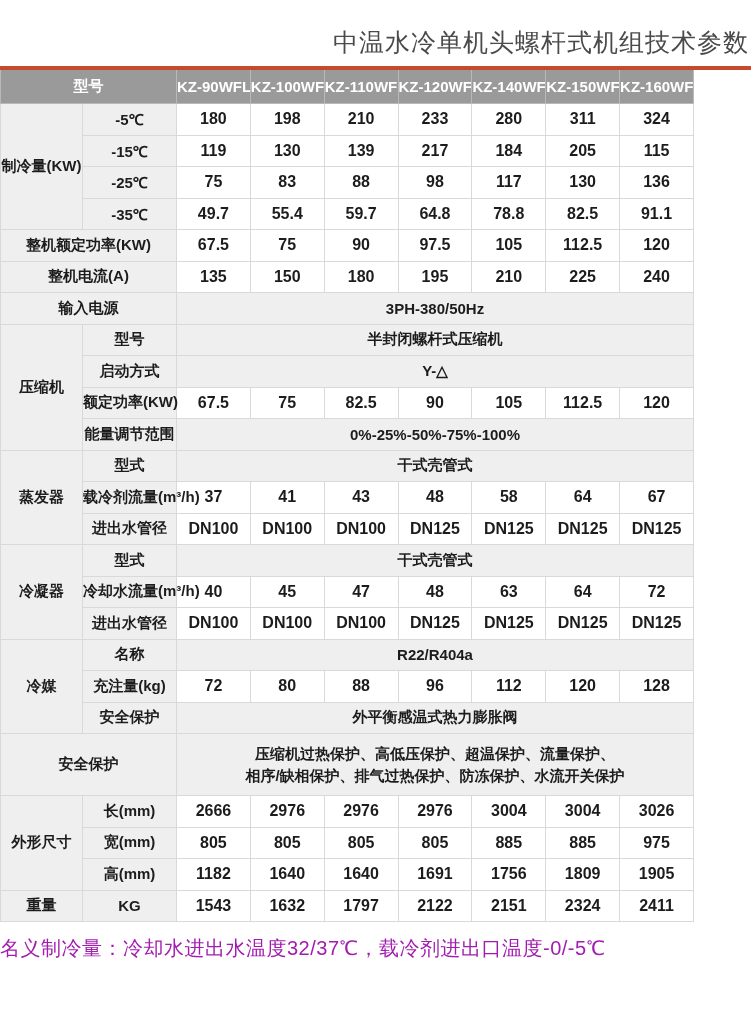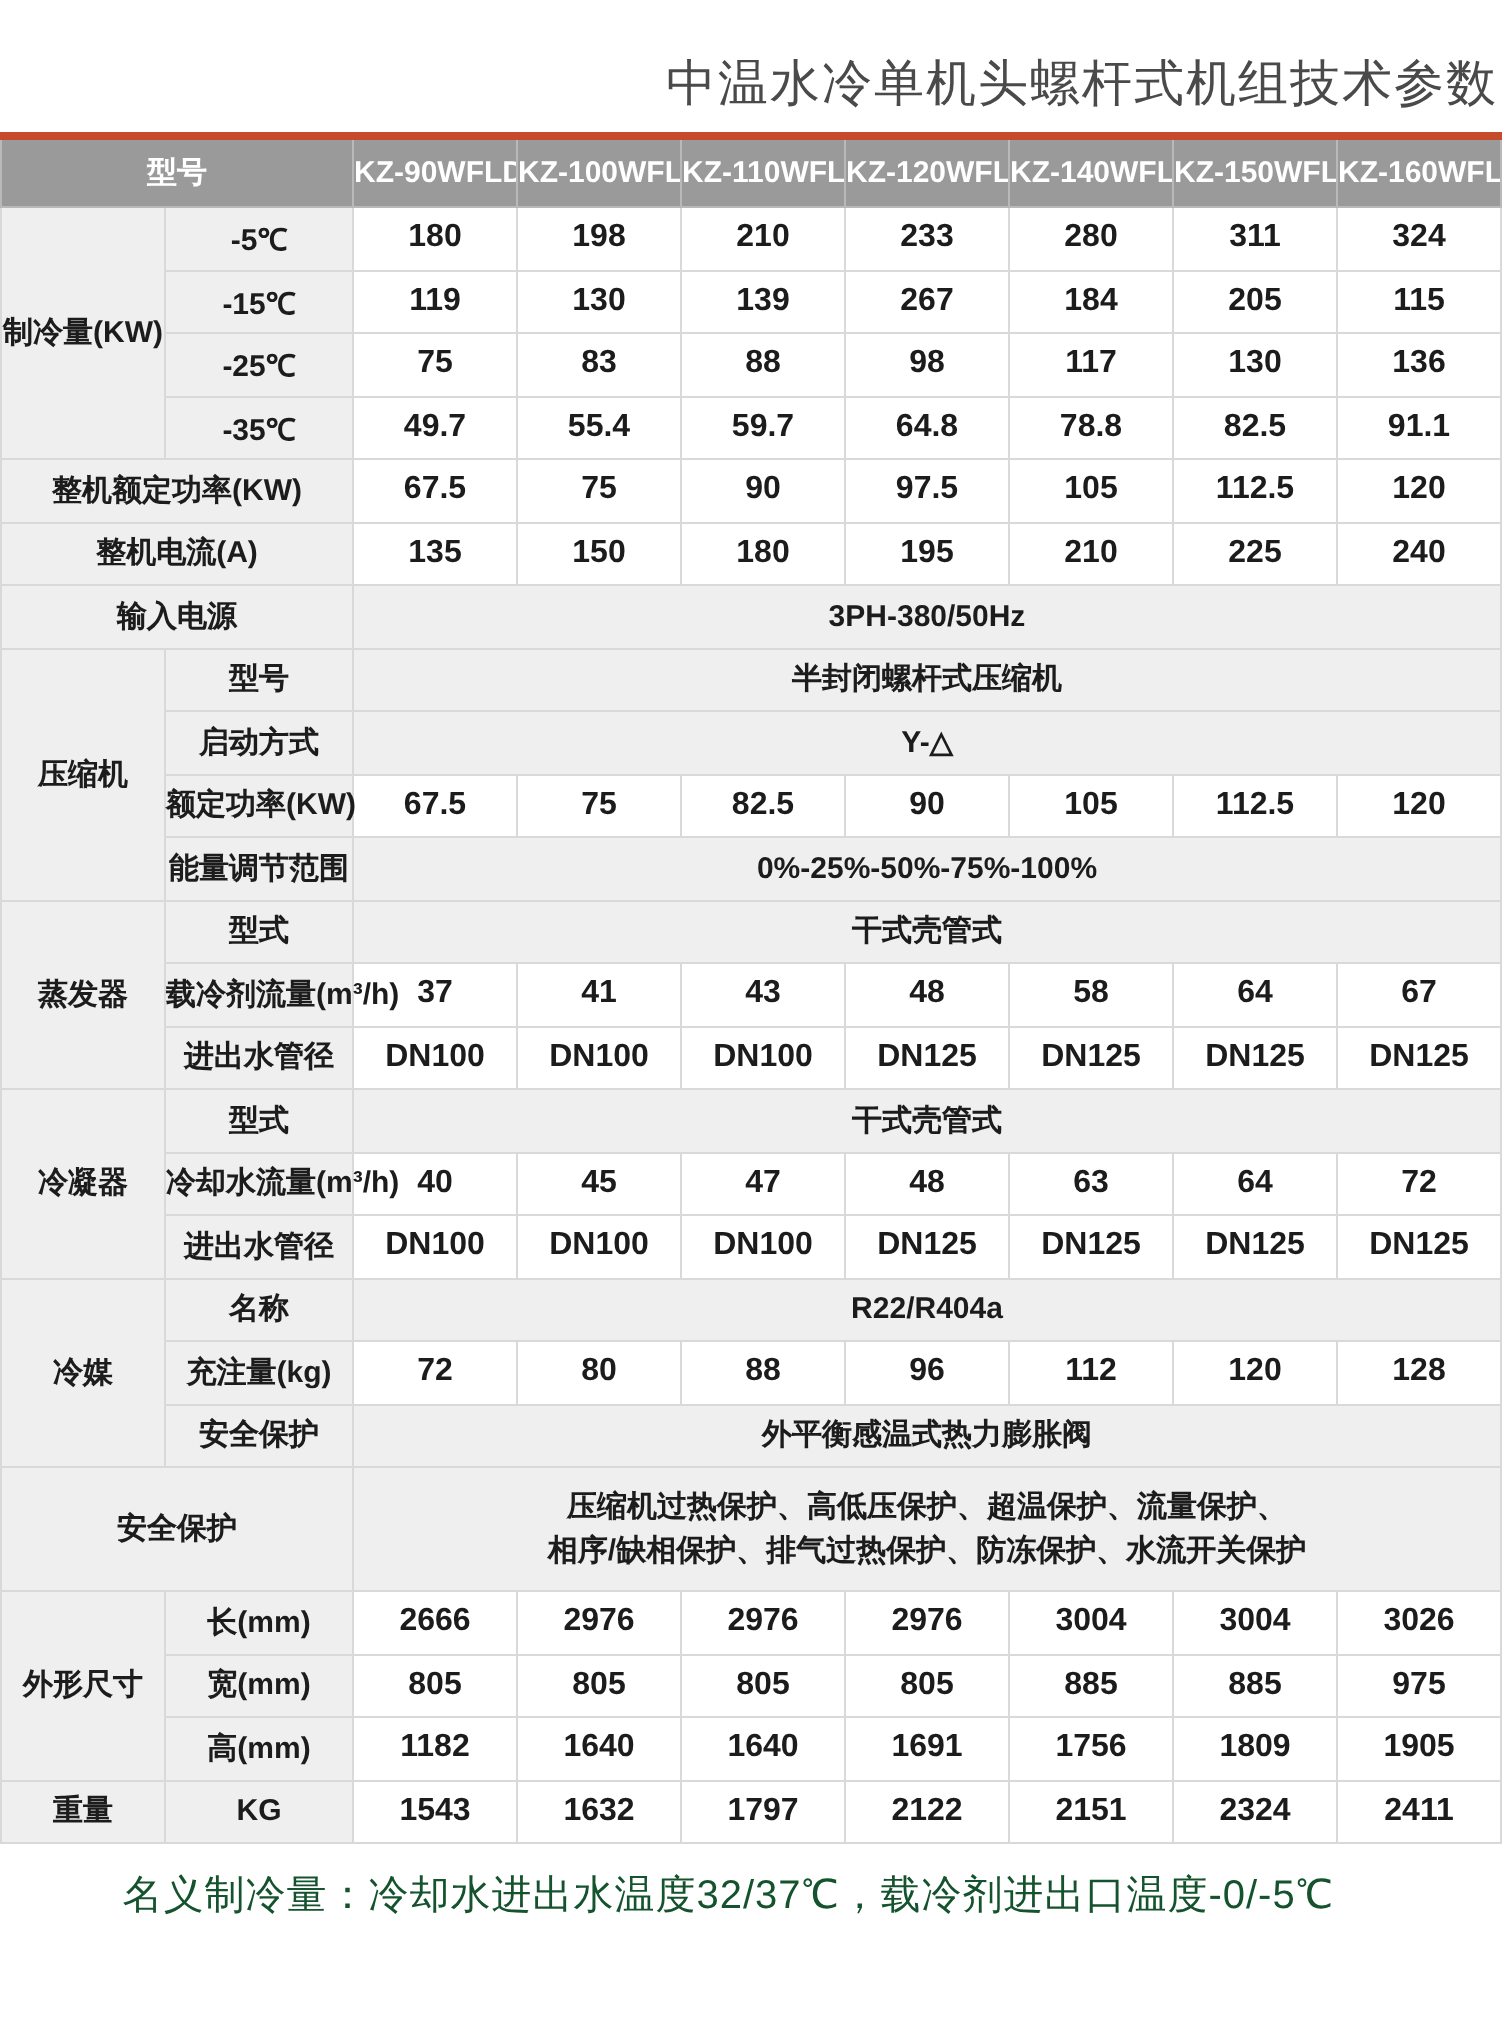--- a/index.html
+++ b/index.html
@@ -20,21 +20,21 @@
     line-height:28px;
     height:29px;
     white-space:nowrap;
   }
   .accent-bar{
     height:4px;
     background:#c64b2d;
     margin-top:9px;
   }
   table.spec{
-    width:751px;
+    width:694px;
     border-collapse:collapse;
     table-layout:fixed;
   }
   table.spec td, table.spec th{
     border:1px solid #d9d9d9;
     text-align:center;
     vertical-align:middle;
     padding:0;
     color:#1c1c1c;
   }
@@ -63,23 +63,23 @@
     font-weight:600;
   }
   .merged{
     background:#efefef;
     font-size:15px;
     font-weight:700;
   }
   .merged .mline{line-height:22px;}
   .note{
     margin-top:11px;
-    text-align:center;
+    text-align:left;
     padding-right:23px;
-    color:#14532d;
+    color:#a21caf;
     font-size:20px;
     line-height:31px;
     letter-spacing:0.5px;
   }
 </style>
 </head>
 <body>
 
 <div class="page">
   <div class="title">中温水冷单机头螺杆式机组技术参数</div>
@@ -118,21 +118,21 @@
           <td class="val">233</td>
           <td class="val">280</td>
           <td class="val">311</td>
           <td class="val">324</td>
         </tr>
         <tr>
           <td class="rlabel">-15℃</td>
           <td class="val">119</td>
           <td class="val">130</td>
           <td class="val">139</td>
-          <td class="val">267</td>
+          <td class="val">217</td>
           <td class="val">184</td>
           <td class="val">205</td>
           <td class="val">115</td>
         </tr>
         <tr>
           <td class="rlabel">-25℃</td>
           <td class="val">75</td>
           <td class="val">83</td>
           <td class="val">88</td>
           <td class="val">98</td>

